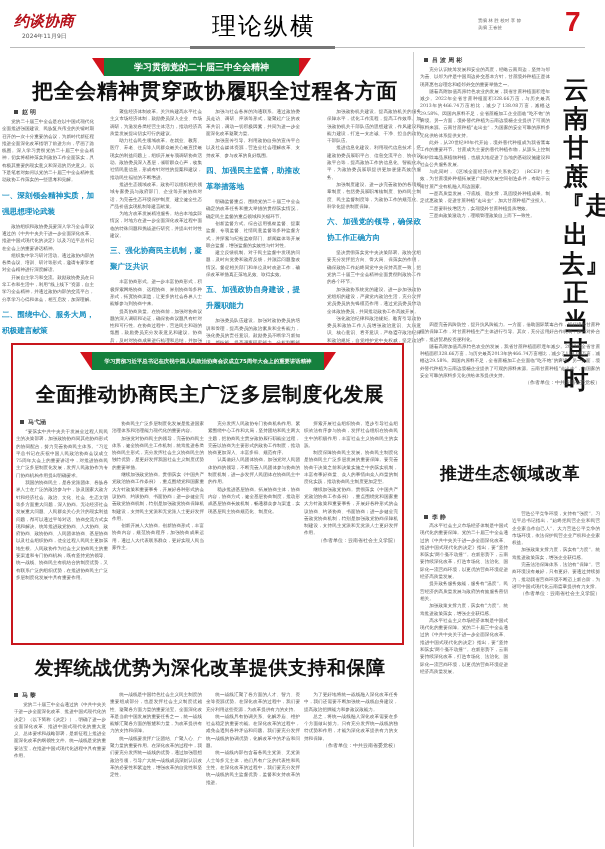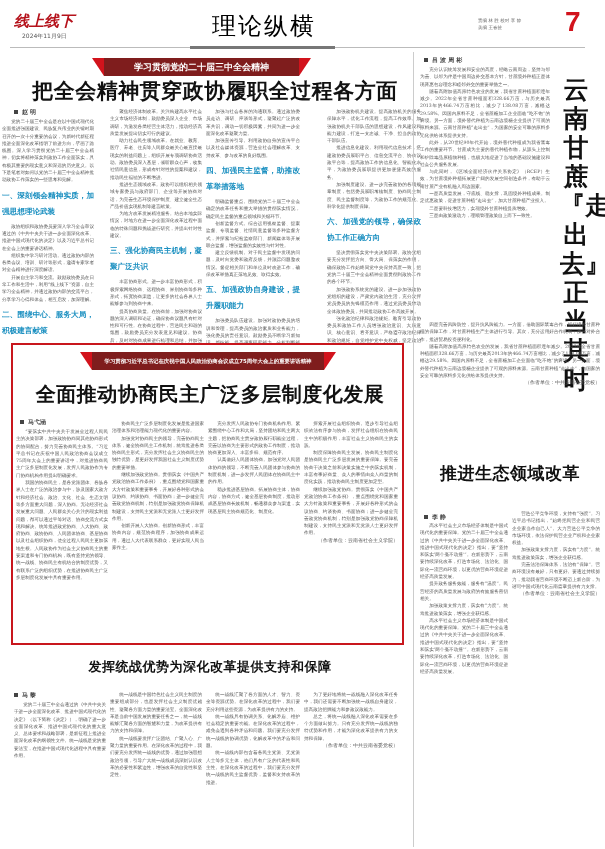--- a/index.html
+++ b/index.html
@@ -10,21 +10,21 @@
   .masthead { position: absolute; left: 0; top: 0; width: 605px; height: 50px; }
   .logo { position: absolute; left: 14px; top: 12px; font-family: "DejaVu Serif", serif; font-size: 15px; font-weight: bold; color: #b5121b; letter-spacing: 0px; font-style: italic; }
   .pub-date { position: absolute; left: 22px; top: 32px; font-size: 6px; color: #555; }
   .section-title { position: absolute; left: 212px; top: 10px; font-size: 24px; color: #000000; letter-spacing: 2px; font-weight: normal; }
   .editors { position: absolute; left: 478px; top: 17px; font-size: 4.5px; color: #666; line-height: 7px; }
   .page-num { position: absolute; left: 565px; top: 6px; font-size: 28px; font-weight: bold; color: #d2131c; font-family: "Liberation Sans", sans-serif; }
   .head-rule { position: absolute; left: 10px; top: 47px; width: 575px; height: 1px; background: #bbb; }
   .head-rule-thick { position: absolute; left: 190px; top: 46px; width: 145px; height: 3px; background: #777; }
 
   
-  .kicker { position: absolute; height: 18px; background: #7f1d1d; color: #fff; font-weight: bold; text-align: center; line-height: 18px; }
+  .kicker { position: absolute; height: 18px; background: #15803d; color: #fff; font-weight: bold; text-align: center; line-height: 18px; }
   .kicker::before, .kicker::after { content: ""; position: absolute; top: 0; border-style: solid; }
   .kicker::before { left: -12px; border-width: 0 12px 18px 0; border-color: transparent #d2131c transparent transparent; }
   .kicker::after { right: -12px; border-width: 0 0 18px 12px; border-color: transparent transparent transparent #d2131c; }
 
   .headline { position: absolute; font-weight: bold; color: #111; text-align: center; font-family: "DejaVu Sans", sans-serif; letter-spacing: 0.5px; }
 
   .byline { position: absolute; font-size: 6px; color: #444; font-weight: bold; }
   .byline .sq { display: inline-block; width: 4px; height: 4px; background: #444; margin-right: 4px; vertical-align: middle; }
 
   
@@ -38,21 +38,21 @@
   .red-box { position: absolute; left: 11px; top: 343px; width: 393px; height: 302px; border: 2px solid #c8161d; }
 
   
   .vheadline { position: absolute; left: 560px; top: 75px; width: 32px; font-size: 25px; font-weight: bold; color: #111; line-height: 29px; text-align: center; font-family: "DejaVu Sans", sans-serif; }
   .vheadline span { display: block; }
 </style>
 </head>
 <body>
 
 <div class="masthead">
-  <div class="logo">线上线下</div>
+  <div class="logo">约谈协商</div>
   <div class="pub-date">2024年11月9日</div>
   <div class="section-title">理论纵横</div>
   <div class="editors">
     <div>责编 林 胜 校对 李 静</div>
     <div>美编 王春芸</div>
   </div>
   <div class="page-num">7</div>
   <div class="head-rule"></div>
   <div class="head-rule-thick"></div>
 </div>
@@ -120,21 +120,21 @@
   <p>认真做好人民团体协商。加强党对人民团体协商的领导，不断完善人民团体参与协商的制度机制，进一步发挥人民团体在协商民主中的作用。</p>
   <p>稳步推进基层协商。拓展协商主体，协商内容，协商方式，健全基层协商制度，推动形成基层协商长效机制，畅通群众参与渠道，实现基层民主协商规范化、制度化。</p>
 </div>
 <div class="col" style="left:304px; top:420px; width:94px; height:218px;">
   <p>探索开展社会组织协商。逐步引导社会组织依法有序参与协商，发挥社会组织在协商民主中的积极作用，丰富社会主义协商民主的实践。</p>
   <p>制度保障协商民主发展。协商民主制度化是协商民主广泛多层发展的重要保障。要完善协商于决策之前和决策实施之中的落实机制，丰富有事好商量、众人的事情由众人商量的制度化实践，推动协商民主制度更加定型。</p>
   <p>继续加强政党协商。贯彻落实《中国共产党政治协商工作条例》，重点围绕党和国家重大方针政策和重要事务，开展好各种形式的会议协商、约谈协商、书面协商；进一步健全完善政党协商机制，特别是加强政党协商保障机制建设，支持民主党派和无党派人士更好发挥作用。</p>
   <p class="sign">（作者单位：云南省社会主义学院）</p>
 </div>
 
-<div class="headline" style="left:20px; top:654px; width:380px; font-size:13px; line-height:26px;">发挥统战优势为深化改革提供支持和保障</div>
+<div class="headline" style="left:20px; top:654px; width:380px; font-size:19px; line-height:26px;">发挥统战优势为深化改革提供支持和保障</div>
 <div class="byline" style="left:14px; top:691px;"><span class="sq"></span><span>马 黎</span></div>
 
 <div class="col" style="left:14px; top:701px; width:92px; height:145px;">
   <p>党的二十届三中全会通过的《中共中央关于进一步全面深化改革、推进中国式现代化的决定》（以下简称《决定》），明确了进一步全面深化改革、推进中国式现代化的重大意义、总体要求和战略部署，是新征程上推进全面深化改革的纲领性文件。统一战线是党的重要法宝，在推进中国式现代化进程中具有重要作用。</p>
 </div>
 <div class="col" style="left:110px; top:691px; width:92px; height:155px;">
   <p>统一战线是中国特色社会主义民主制度的重要组成部分，也是发挥社会主义制度优越性、凝聚各方面力量的重要法宝。全面深化改革是当前中国发展的重要任务之一，统一战线能够汇聚各方面的智慧和力量，为改革提供有力的支持和保障。</p>
   <p>统一战线要发挥广泛团结、广聚人心、广聚力量的重要作用。在深化改革的过程中，我们要充分发挥统一战线的优势，通过加强思想政治引领，引导广大统一战线成员深刻认识改革的必要性和紧迫性，增强改革的自觉性和坚定性。</p>
 </div>
 <div class="col" style="left:206px; top:691px; width:94px; height:155px;">

